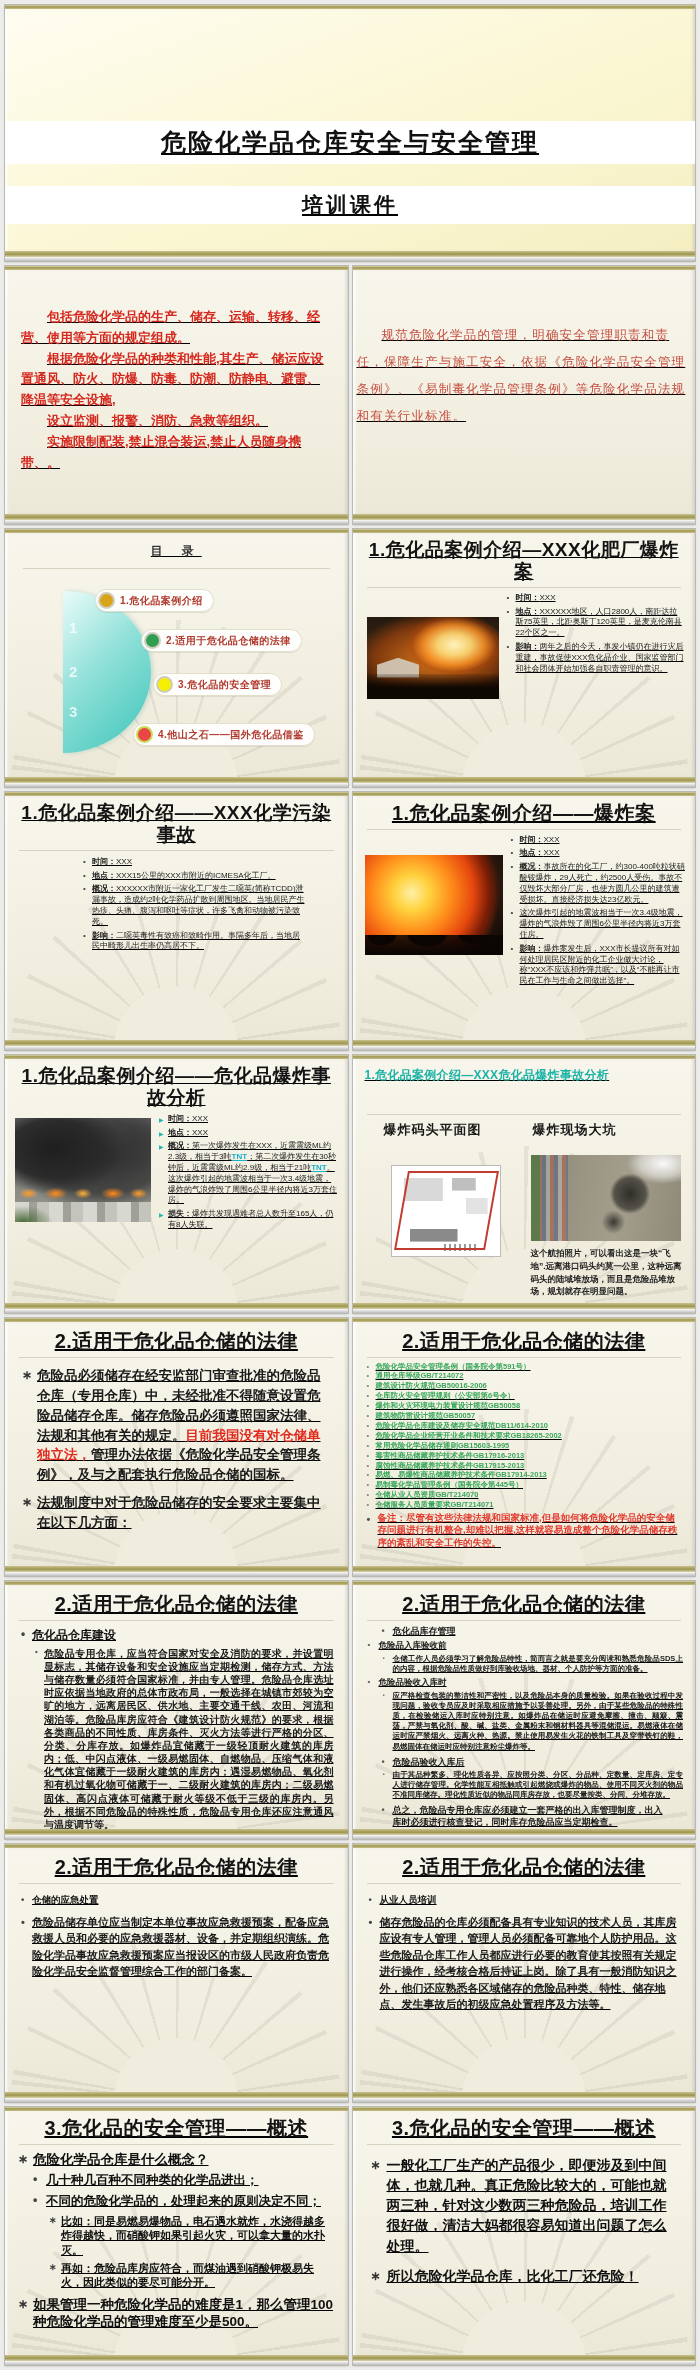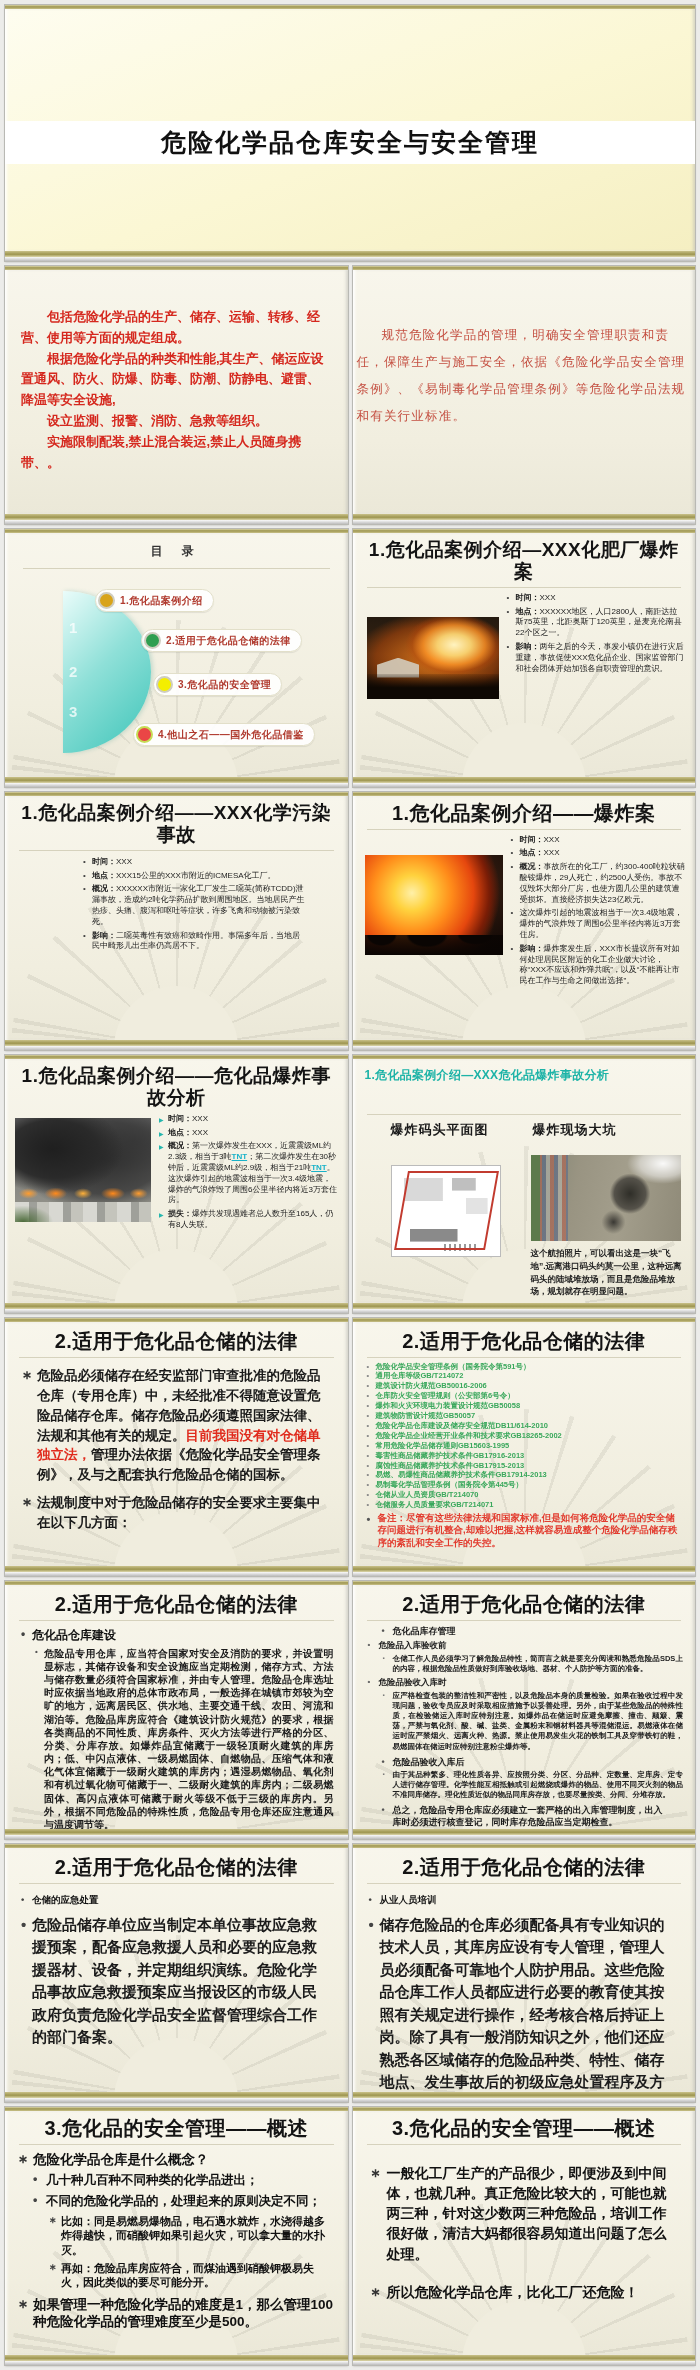--- a/index.html
+++ b/index.html
@@ -1,19 +1,19 @@
 <!DOCTYPE html>
 <html><head>
 <meta charset="utf-8">
 <style>
   html,body{margin:0;padding:0;}
   body{width:700px;background:#ececea;font-family:"Liberation Sans",sans-serif;-webkit-font-smoothing:antialiased;}
   .deck{width:700px;display:grid;grid-template-columns:1fr 1fr;grid-template-rows:256px repeat(8,258px);gap:5px;padding:5px;box-sizing:border-box;}
   .slide{position:relative;display:flex;flex-direction:column;overflow:hidden;outline:1px solid #b9b9b4;box-shadow:0 1px 2px rgba(0,0,0,.25);
-         box-sizing:border-box;background:#f3f0e2;}
+         box-sizing:border-box;background:#f3f0e2;text-decoration:underline;}
   .span2{grid-column:1 / -1;}
   .bar{flex:0 0 auto;}
   .bar.khaki-top{height:4px;background:linear-gradient(180deg,#ddd7ac 0%,#9d954f 45%,#c9c189 100%);}
   .bar.khaki-bot{height:6px;background:linear-gradient(180deg,#c9c189 0%,#9d954f 55%,#ddd7ac 100%);}
   .bar.silver{height:4px;background:linear-gradient(180deg,#fafafa,#bdbdbd);}
   .content{position:relative;flex:1 1 auto;overflow:hidden;background:linear-gradient(180deg,#f8f6ec 0%,#f1eedf 70%,#ebe8d8 100%);
            box-shadow:inset 3px 0 3px -1px rgba(255,255,255,.9),inset -3px 0 3px -1px rgba(185,185,180,.55);}
   .cover .content{background:linear-gradient(160deg,#fefdf0 0%,#fbf7d4 55%,#f5efc2 100%);}
 
   
@@ -70,21 +70,21 @@
   .s-expl .photo{width:138px;height:100px;margin:22px 0 0 12px;}
   .s-anal .photo{width:136px;height:104px;margin:6px 0 0 10px;}
   .s-poll .bl{margin:6px 40px 0 78px;}
   .tri li::before{content:"▶";font-size:6px;top:2px;color:#25b6ad;}
   .lnk{color:#18b2c9;text-decoration:underline;font-weight:bold;cursor:pointer;}
 
   
   .s-dock .ttl{margin:8px 0 0 12px;font-size:12px;font-weight:bold;color:#1db3a7;letter-spacing:.3px;}
   .s-dock .hr{margin:30px 14px 0;}
   .dock-h{position:absolute;font-size:13px;font-weight:bold;color:#1a1a1a;letter-spacing:1px;}
-  .dh-l{left:38px;top:62px;} .dh-r{left:180px;top:62px;}
+  .dh-l{left:31px;top:62px;} .dh-r{left:180px;top:62px;}
   .plan{position:absolute;left:38px;top:106px;width:108px;height:90px;background:#fff;border:1px solid #bbb;
         background-image:linear-gradient(#d9d9d9,#d9d9d9),linear-gradient(#bfbfbf,#bfbfbf),linear-gradient(#8a8a8a,#8a8a8a),
                          linear-gradient(#e3e3e3,#e3e3e3),repeating-linear-gradient(90deg,#999 0 2px,#fff 2px 5px);
         background-size:36% 26%,22% 14%,44% 14%,20% 18%,30% 8%;
         background-position:18% 18%,72% 16%,30% 82%,86% 44%,70% 94%;background-repeat:no-repeat;}
   .plan i{position:absolute;inset:5% 7% 7% 9%;border:2px solid #c23b2f;transform:skewX(-10deg);}
   .crater{position:absolute;left:178px;top:96px;width:150px;height:86px;
         background:linear-gradient(#5d7a4c,#5d7a4c) 0 0/6% 100% no-repeat,
                    repeating-linear-gradient(90deg,rgba(190,80,60,.45) 0 4px,rgba(70,90,140,.45) 4px 8px,rgba(205,205,200,.4) 8px 12px) 6% 0/20% 100% no-repeat,
                    radial-gradient(circle 26px at 66% 45%,#2f2e28 0%,#55524a 60%,rgba(0,0,0,0) 78%),
@@ -144,43 +144,46 @@
   .s-law3 .h-sub{font-size:12px;}
   .s-law3 .body{position:relative;margin:3px 14px 0 30px;padding-left:9px;font-size:10px;font-weight:700;line-height:1.32;color:#1c1c1c;text-align:justify;}
   .s-law3 .body::before{content:"•";position:absolute;left:0;top:0;font-size:8px;color:#555;}
   .s-law4 .lv1{position:relative;margin:4px 28px 0;padding-left:12px;font-size:9px;font-weight:700;color:#1c1c1c;line-height:1.35;}
   .s-law4 .lv1::before{content:"•";position:absolute;left:1px;top:0;color:#555;}
   .s-law4 .lv2{position:relative;margin:3px 12px 0 14px;padding-left:12px;font-size:8.5px;font-weight:700;color:#1c1c1c;}
   .s-law4 .lv2::before{content:"•";position:absolute;left:1px;top:0;color:#666;font-size:8px;}
   .s-law4 .lv3{position:relative;margin:2px 12px 0 30px;padding-left:10px;font-size:7.5px;font-weight:600;color:#222;line-height:1.35;text-align:justify;}
   .s-law4 .lv3::before{content:"▪";position:absolute;left:0;top:0;color:#777;font-size:6px;}
   .s-law56 .h-sub{font-size:9.5px;margin-top:10px;}
-  .s-law56 .body2{position:relative;margin:7px 16px 0;padding-left:11px;font-size:15px;font-weight:600;line-height:1.5;color:#1c1c1c;}
+  .s-law56 .body2{position:relative;margin:7px 16px 0;padding-left:11px;font-size:11px;font-weight:600;line-height:1.5;color:#1c1c1c;}
   .s-law56 .body2::before{content:"•";position:absolute;left:0;top:0;color:#444;}
 
   
   .s-mg1 .l1{position:relative;margin:6px 12px 0;padding-left:16px;font-size:13.5px;font-weight:bold;color:#111;line-height:1.3;}
   .s-mg1 .l1::before{content:"∗";position:absolute;left:1px;top:1px;font-size:12px;color:#333;}
   .s-mg1 .l2{position:relative;margin:4px 12px 0 28px;padding-left:13px;font-size:12.5px;font-weight:bold;color:#111;}
   .s-mg1 .l2::before{content:"•";position:absolute;left:0;top:0;color:#444;}
   .s-mg1 .l3{position:relative;margin:4px 12px 0 44px;padding-left:12px;font-size:11px;font-weight:bold;color:#111;line-height:1.3;}
   .s-mg1 .l3::before{content:"∗";position:absolute;left:0;top:1px;font-size:9px;color:#444;}
-  .s-mg2 .l1{position:relative;margin:18px 16px 0;padding-left:18px;font-size:14px;font-weight:bold;color:#111;line-height:1.45;}
+  .s-mg2 .l1{position:relative;margin:10px 16px 0;padding-left:18px;font-size:14px;font-weight:bold;color:#111;line-height:1.45;}
   .s-mg2 .l1::before{content:"∗";position:absolute;left:2px;top:2px;font-size:12px;color:#333;}
 </style>
 </head>
 <body>
 
 <main class="deck">
 
   <section class="slide cover span2">
     <div class="bar khaki-top"></div>
     <div class="content">
       <div class="band b1">
           <h1>危险化学品仓库安全与安全管理</h1>
+        </div>
+      <div class="band b2">
+          <h2>培训课件</h2>
         </div>
     </div>
     <div class="bar khaki-bot"></div>
     <div class="bar silver"></div>
   </section>
 
   <section class="slide s-scope">
     <div class="bar khaki-top"></div>
     <div class="content">
       <p>包括危险化学品的生产、储存、运输、转移、经营、使用等方面的规定组成。</p>

